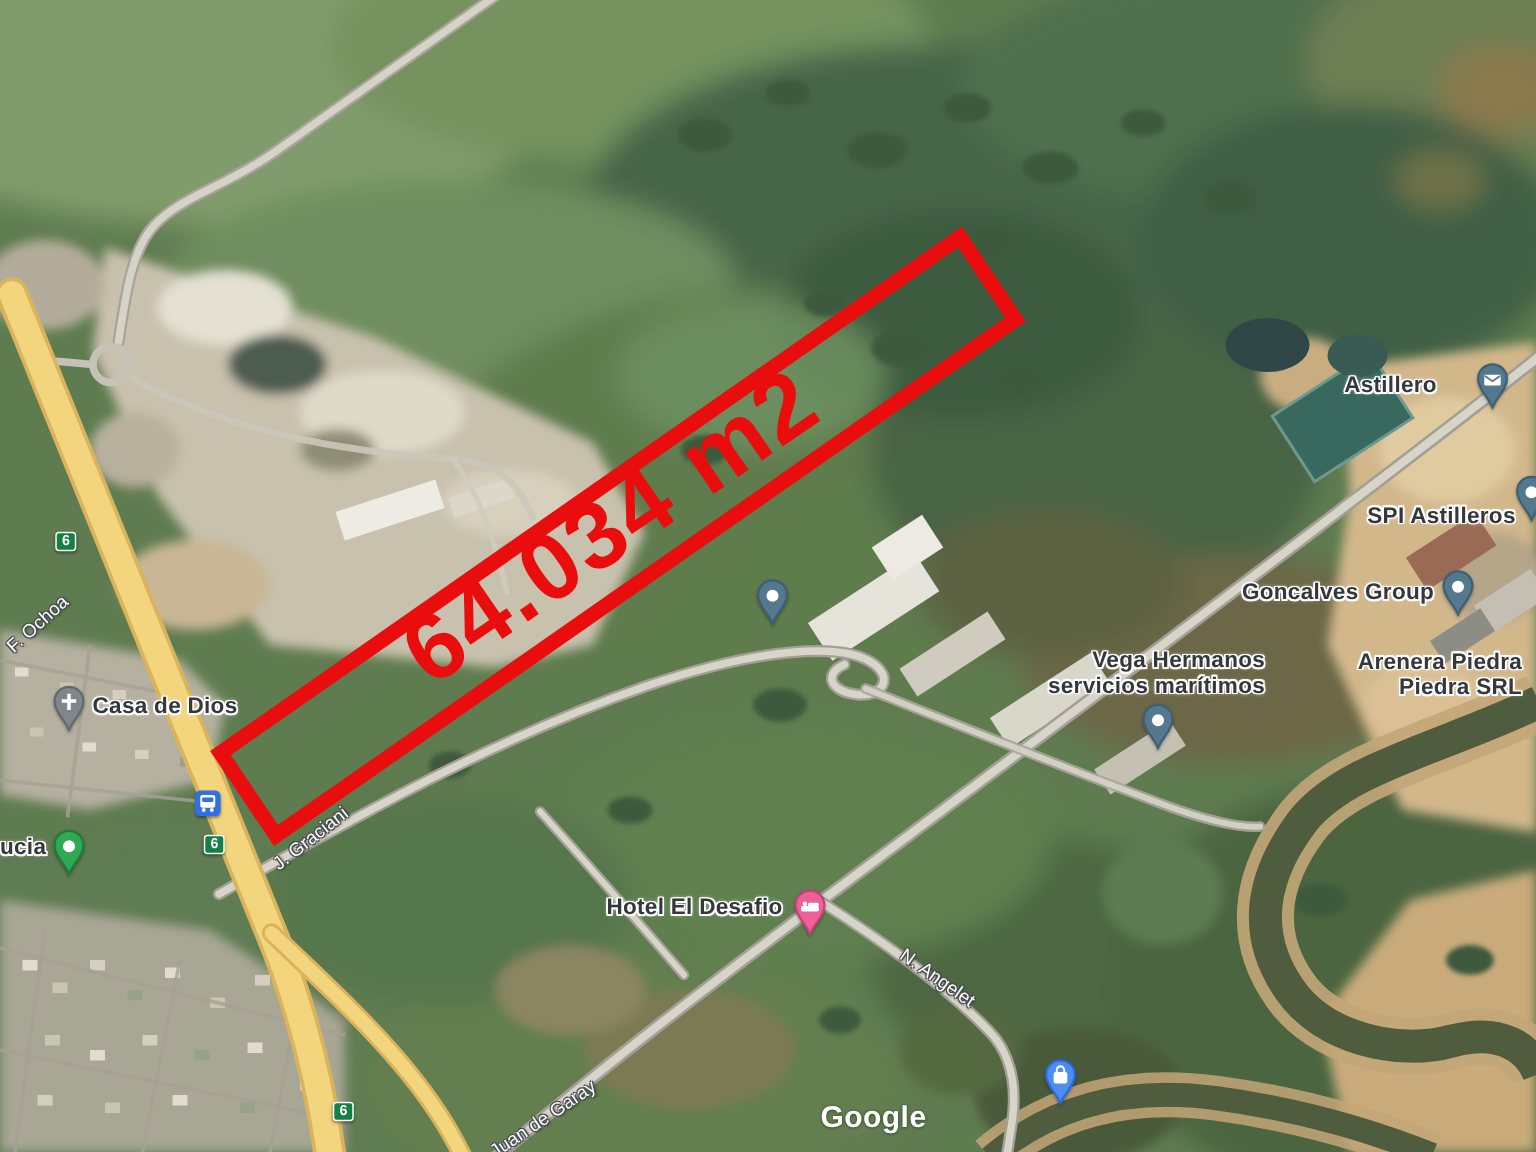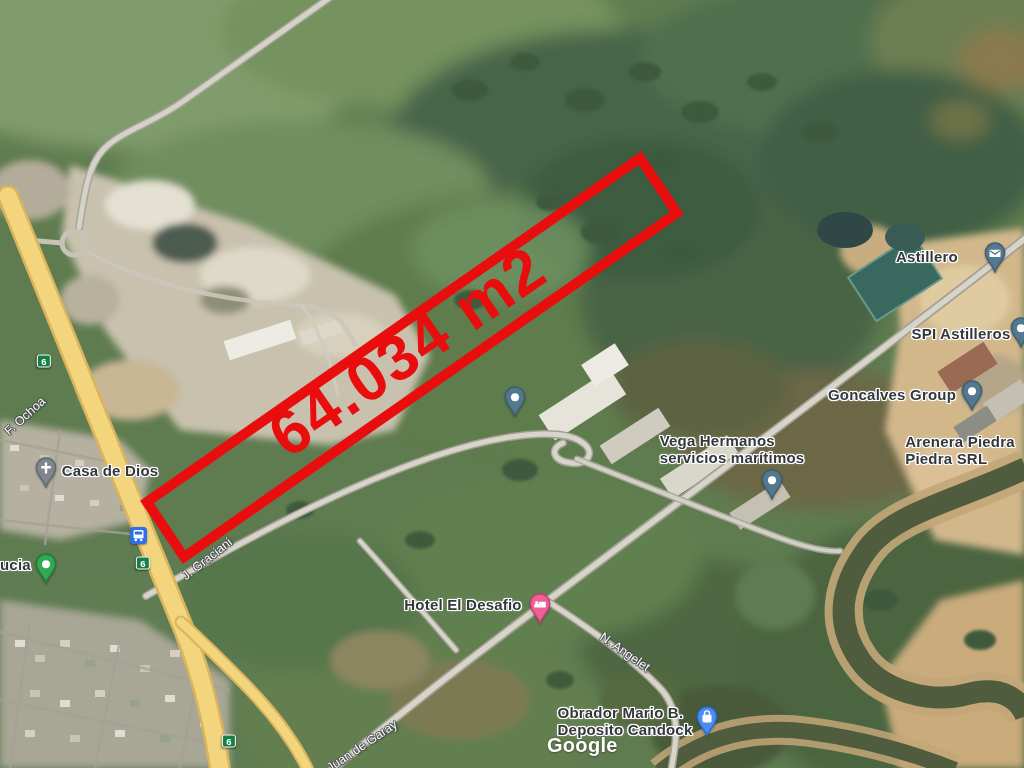--- a/index.html
+++ b/index.html
@@ -1,20 +1,20 @@
 <!DOCTYPE html>
 <html><head>
 <meta charset="utf-8">
 <style>
   html,body{margin:0;padding:0;background:#222;}
   #stage{position:relative;width:1024px;height:768px;overflow:hidden;
          font-family:"Liberation Sans", sans-serif;background:#5f7c50;}
   #bg{position:absolute;left:0;top:0;}
   .place-label{position:absolute;transform:translate(-50%,-50%);
-    font-size:15px;font-weight:700;color:#34383c;text-align:left;line-height:1.15;
+    font-size:15px;font-weight:700;color:#34383c;text-align:right;line-height:1.15;
     white-space:nowrap;letter-spacing:.2px;
     text-shadow:1px 0 0 #fff,-1px 0 0 #fff,0 1px 0 #fff,0 -1px 0 #fff,
                 1px 1px 0 #fff,-1px -1px 0 #fff,1px -1px 0 #fff,-1px 1px 0 #fff,0 0 3px #fff;}
   .place-label.left-edge{transform:translate(0,-50%);text-align:right;}
   .road-label{position:absolute;transform:translate(-50%,-50%);
     font-size:12.5px;font-weight:400;color:#fdfdfa;white-space:nowrap;
     text-shadow:1px 0 0 #4a4e52,-1px 0 0 #4a4e52,0 1px 0 #4a4e52,0 -1px 0 #4a4e52,1px 1px 2px rgba(20,24,28,.6);}
   .pin{position:absolute;filter:drop-shadow(0 1px 1px rgba(0,0,0,.35));}
   .badge{position:absolute;transform:translate(-50%,-50%);
     background:#157f45;color:#fff;border:1.5px solid #fff;border-radius:2.5px;
@@ -212,37 +212,33 @@
       <path d="M 181,622 C 240,678 283,718 308,770" stroke="#d9b45c" stroke-width="13"></path>
       <path d="M 181,622 C 240,678 283,718 308,770" stroke="#f3d57e" stroke-width="9"></path>
     </g>
 
     <polygon points="640,158 677,213 184,557 147,502" fill="none" stroke="#e90d0d" stroke-width="10" stroke-linejoin="miter"></polygon>
   </svg>
 
   <div class="area-text">64.034 m2</div>
 
   <div class="place-label" style="left:927px;top:257px">Astillero</div>
-  <div class="place-label" style="left:961px;top:334px">SPI Astilleros</div>
+  <div class="place-label" style="left:961px;top:344px">SPI Astilleros</div>
   <div class="place-label" style="left:892px;top:395px">Goncalves Group</div>
   <div class="place-label" style="left:960px;top:450px">
     <div>Arenera Piedra</div>
     <div>Piedra SRL</div>
   </div>
-  <div class="place-label" style="left:732px;top:449px">
+  <div class="place-label" style="left:771px;top:449px">
     <div>Vega Hermanos</div>
     <div>servicios marítimos</div>
   </div>
   <div class="place-label" style="left:110px;top:471px">Casa de Dios</div>
   <div class="place-label left-edge" style="left:0px;top:565px">ucia</div>
   <div class="place-label" style="left:463px;top:605px">Hotel El Desafio</div>
-  <div class="place-label" style="left:625px;top:721px">
-    <div>Obrador Mario B.</div>
-    <div>Deposito Candock</div>
-  </div>
 
   <div class="road-label" style="left:25px;top:416px;transform:translate(-50%,-50%) rotate(-42deg)">F. Ochoa</div>
   <div class="road-label" style="left:207px;top:559px;transform:translate(-50%,-50%) rotate(-38deg)">J. Graciani</div>
   <div class="road-label" style="left:625px;top:652px;transform:translate(-50%,-50%) rotate(35deg)">N. Angelet</div>
   <div class="road-label" style="left:362px;top:746px;transform:translate(-50%,-50%) rotate(-34deg)">Juan de Garay</div>
 
   <span class="badge" style="left:44px;top:361px">6</span>
   <span class="badge" style="left:143px;top:563px">6</span>
   <span class="badge" style="left:229px;top:741px">6</span>
 

